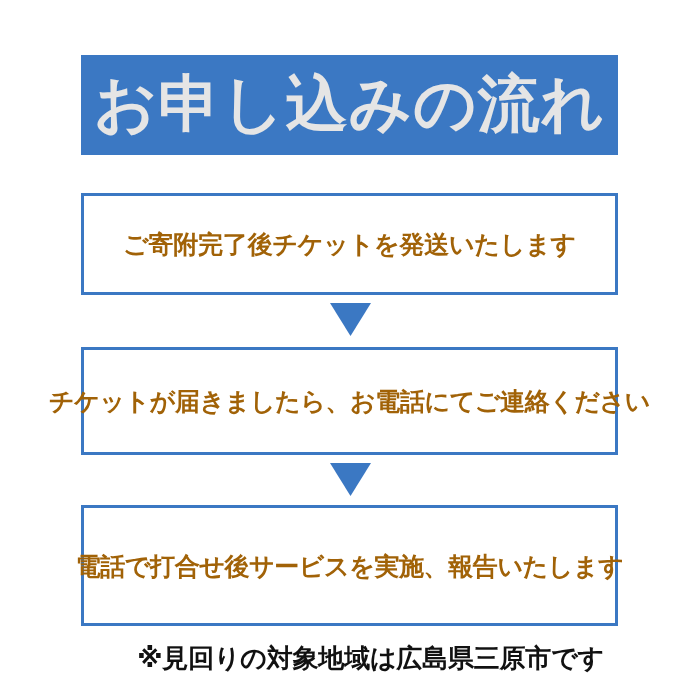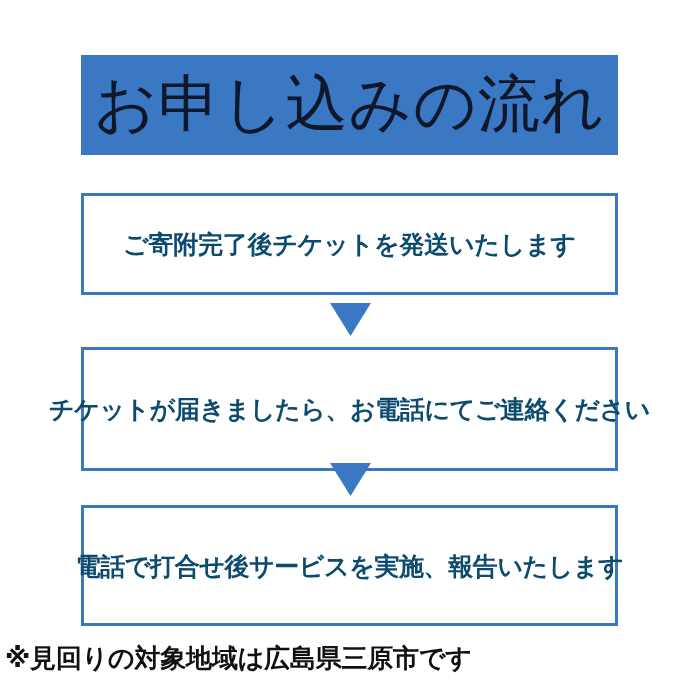--- a/index.html
+++ b/index.html
@@ -30,48 +30,48 @@
     top: 55px;
     width: 537px;
     height: 100px;
     background: #3b78c3;
     display: flex;
     align-items: center;
     justify-content: center;
     box-sizing: border-box;
   }
   .header-title {
-    color: #0f172a;
+    color: #e5e5e5;
     font-size: 62px;
     line-height: 1;
-    font-weight: 400;
+    font-weight: 700;
     letter-spacing: 1px;
     white-space: nowrap;
     display: block;
     transform: translateY(-1px);
   }
 
   
   .step-box {
     position: absolute;
     left: 81px;
     width: 537px;
     border: 3px solid #3b78c3;
     background: #ffffff;
     box-sizing: border-box;
     display: flex;
     align-items: center;
     justify-content: center;
   }
   .step-box-1 { top: 193px; height: 102px; }
-  .step-box-2 { top: 347px; height: 124px; }
+  .step-box-2 { top: 347px; height: 108px; }
   .step-box-3 { top: 505px; height: 121px; }
 
   .step-text {
-    color: #0c4a6e;
+    color: #a16207;
     font-weight: 700;
     font-size: 25px;
     line-height: 1.2;
     letter-spacing: -0.2px;
     white-space: nowrap;
     display: block;
   }
   .step-box-2 .step-text,
   .step-box-3 .step-text {
     letter-spacing: -0.4px;
@@ -84,24 +84,24 @@
     width: 41px;
     height: 33px;
   }
   .arrow-1 { top: 303px; }
   .arrow-2 { top: 463px; }
   .arrow-connector svg { display: block; }
 
   
   .footer-note {
     position: absolute;
-    left: 5px;
+    left: 12px;
     top: 643px;
     width: 592px;
-    text-align: left;
+    text-align: right;
   }
   .footer-note-text {
     color: #111111;
     font-weight: 700;
     font-size: 26px;
     line-height: 1.2;
     letter-spacing: -0.2px;
     white-space: nowrap;
     display: inline-block;
   }

